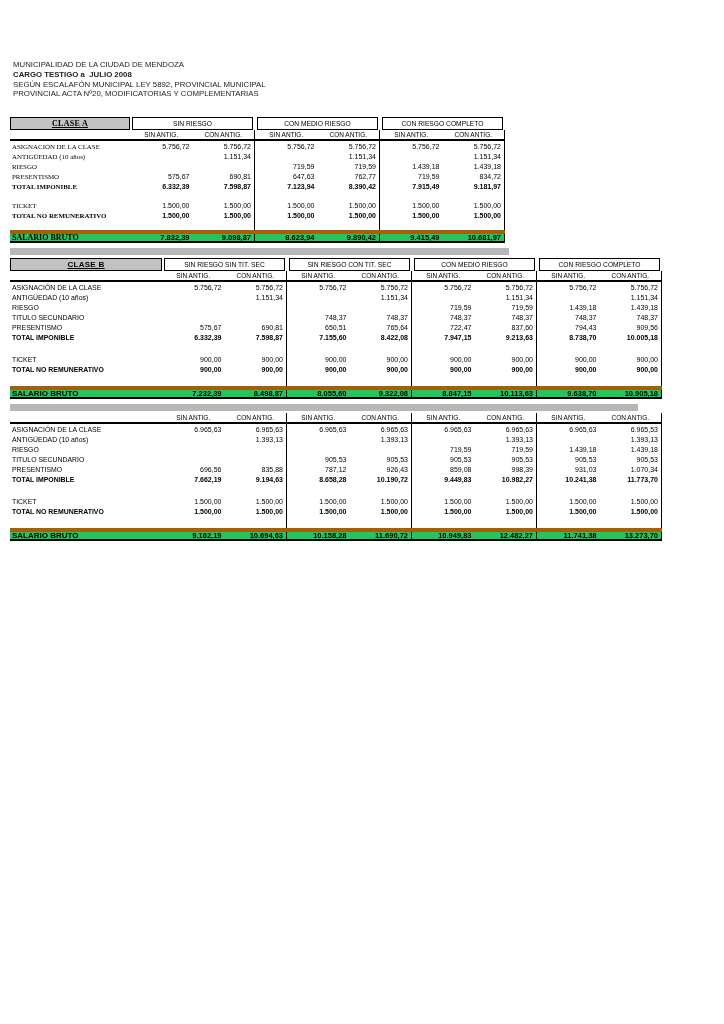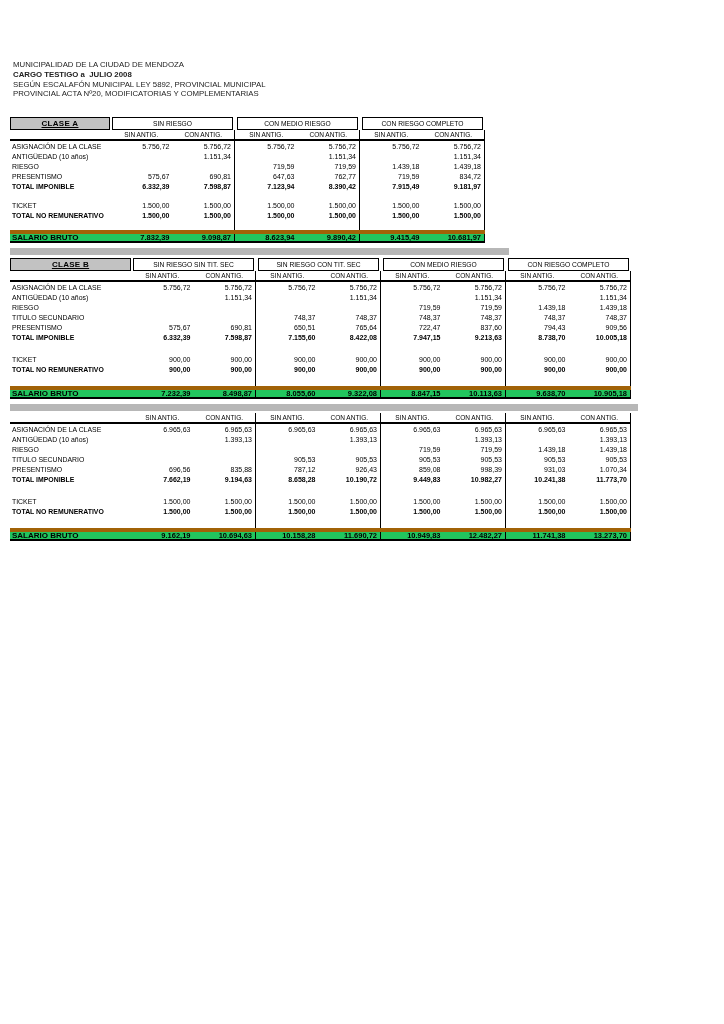--- a/index.html
+++ b/index.html
@@ -17,22 +17,22 @@
   .hline{font-size:7.8px;line-height:9.8px;white-space:pre;color:#222;}
   .hline.bold{font-weight:bold;}
   
   .tbl{position:absolute;left:10px;color:#000;}
   .tbl-0{top:117px;}
   .tbl-1{top:258px;}
   .tbl-2{top:413px;}
   .row{display:flex;align-items:center;box-sizing:border-box;}
   .cell{box-sizing:border-box;flex:none;height:100%;display:flex;align-items:center;}
   
-  .tbl-0 .lab{width:100px;}
-  .tbl-1 .lab,.tbl-2 .lab{width:121px;}
+  .tbl-0 .lab{width:120px;font-family:Liberation Serif, serif;}
+  .tbl-1 .lab,.tbl-2 .lab{width:152px;}
   
   .hdr{height:13px;}
   .class-cell{
     background:#c2c2c2;border:1px solid #000;
     justify-content:center;font-weight:bold;text-decoration:underline;
     font-size:8px;letter-spacing:.3px;
   }
   .grp-box{
     box-sizing:border-box;flex:none;height:13px;margin:0 2px;
     border:1px solid #000;display:flex;align-items:center;justify-content:center;

